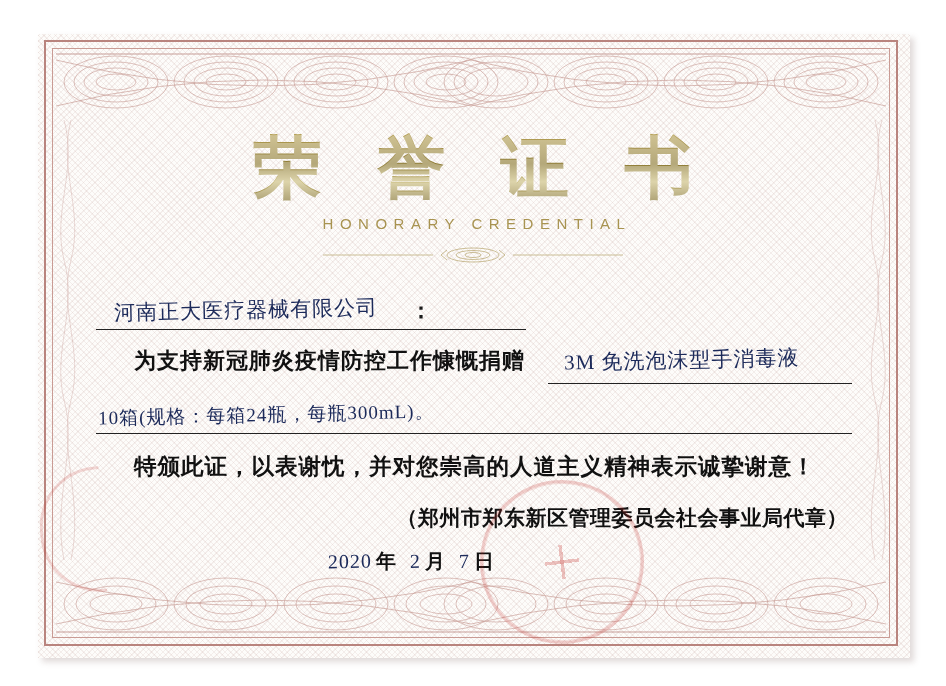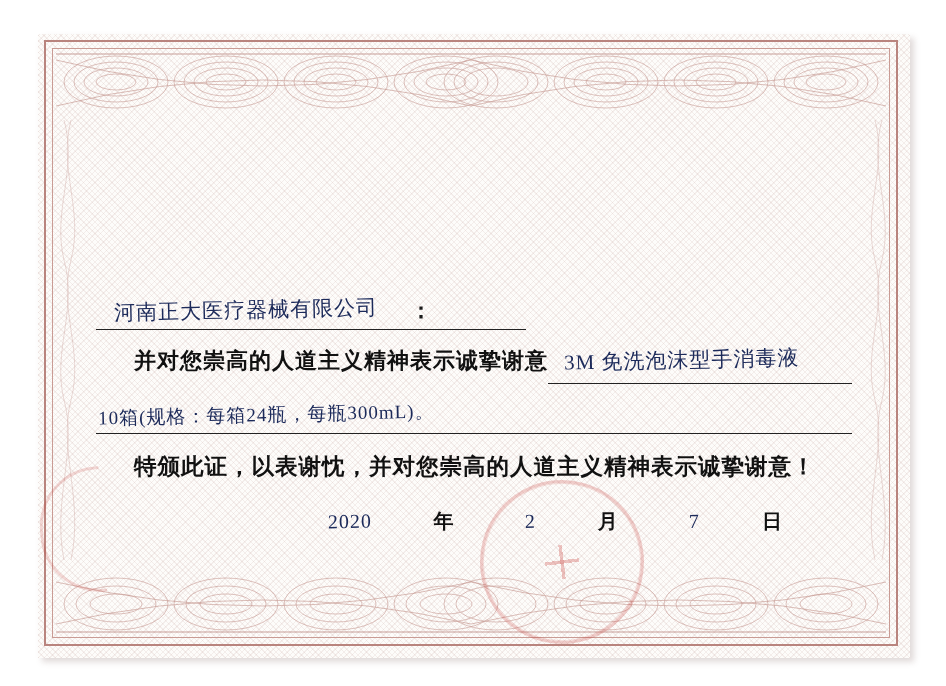--- a/index.html
+++ b/index.html
@@ -207,21 +207,21 @@
   .issuer-sub {
     margin-top: 12px;
     font-family: "DejaVu Serif", serif;
     font-size: 21px;
     font-weight: bold;
     letter-spacing: 0.5px;
   }
   .date-row {
     margin-top: 16px;
     display: flex;
-    justify-content: space-between;
+    justify-content: flex-start;
     align-items: baseline;
     padding-right: 66px;
     font-family: "Liberation Serif", serif;
     font-size: 20px;
   }
   .date-row .hand { color: #1c2a5a; font-size: 20px; transform: rotate(-1deg); }
   .date-row .unit {
     font-family: "DejaVu Serif", serif;
     font-size: 20px;
     font-weight: bold;
@@ -372,47 +372,64 @@
   </div>
   <div class="side-orn right">
     <svg width="30" height="440" viewBox="0 0 30 440" xmlns="http://www.w3.org/2000/svg">
       <g fill="none" stroke="#c59a93" stroke-width="0.7">
         <path d="M15 0 C 2 50, 28 90, 15 140 C 2 190, 28 230, 15 280 C 2 330, 28 380, 15 440"></path>
         <path d="M8 0 C 22 50, -4 90, 8 140 C 22 190, -4 230, 8 280 C 22 330, -4 380, 8 440"></path>
       </g>
     </svg>
   </div>
 
+  <div class="title-zone">
+    <div class="main-title">荣 誉 证 书</div>
+    <div class="sub-title">HONORARY CREDENTIAL</div>
+    <div class="title-flourish">
+      <svg width="300" height="18" viewBox="0 0 300 18" xmlns="http://www.w3.org/2000/svg">
+        <g fill="none" stroke="#b3a066" stroke-width="0.9">
+          <path d="M0 9 L110 9"></path>
+          <path d="M190 9 L300 9"></path>
+          <ellipse cx="150" cy="9" rx="26" ry="7"></ellipse>
+          <ellipse cx="150" cy="9" rx="17" ry="4.5"></ellipse>
+          <ellipse cx="150" cy="9" rx="8" ry="2.5"></ellipse>
+          <path d="M118 9 L124 4 M118 9 L124 14 M182 9 L176 4 M182 9 L176 14"></path>
+        </g>
+      </svg>
+    </div>
+  </div>
 
   <div class="body-zone">
 
     <div class="line l1">
       <span class="hand">河南正大医疗器械有限公司</span>
       <span class="colon">：</span>
       <span class="rule"></span>
     </div>
 
     <div class="line l2">
-      <span class="printed">并对您崇高的人道主义精神表示诚挚谢意</span>
+      <span class="printed">为支持新冠肺炎疫情防控工作慷慨捐赠</span>
       <span class="hand">3M 免洗泡沫型手消毒液</span>
       <span class="rule"></span>
     </div>
 
     <div class="line l3">
       <span class="hand small">10箱(规格：每箱24瓶，每瓶300mL)。</span>
       <span class="rule"></span>
     </div>
 
     <div class="line l4">
       <span class="printed">特颁此证，以表谢忱，并对您崇高的人道主义精神表示诚挚谢意！</span>
     </div>
 
   </div>
 
   <div class="sign-zone">
+    <div class="issuer-sub">（郑州市郑东新区管理委员会社会事业局代章）</div>
     <div class="date-row">
       <span class="hand">2020</span>
       <span class="unit">年</span>
       <span class="hand">2</span>
       <span class="unit">月</span>
       <span class="hand">7</span>
       <span class="unit last">日</span>
     </div>
   </div>
 

